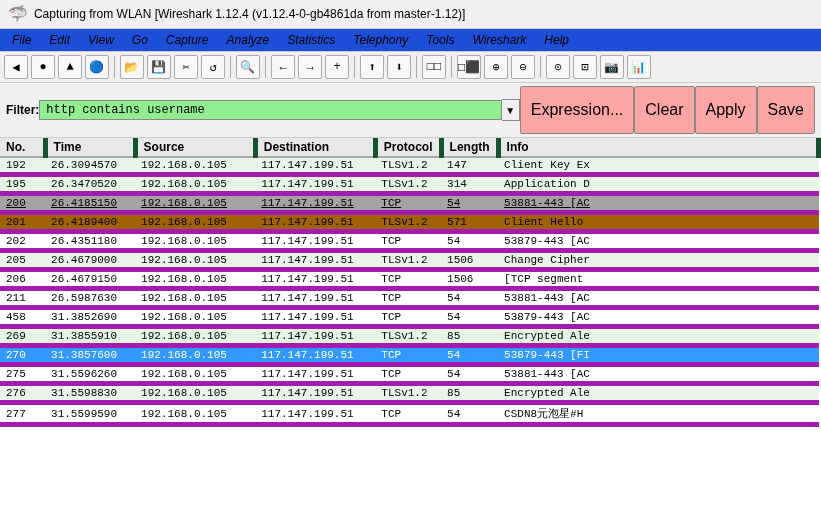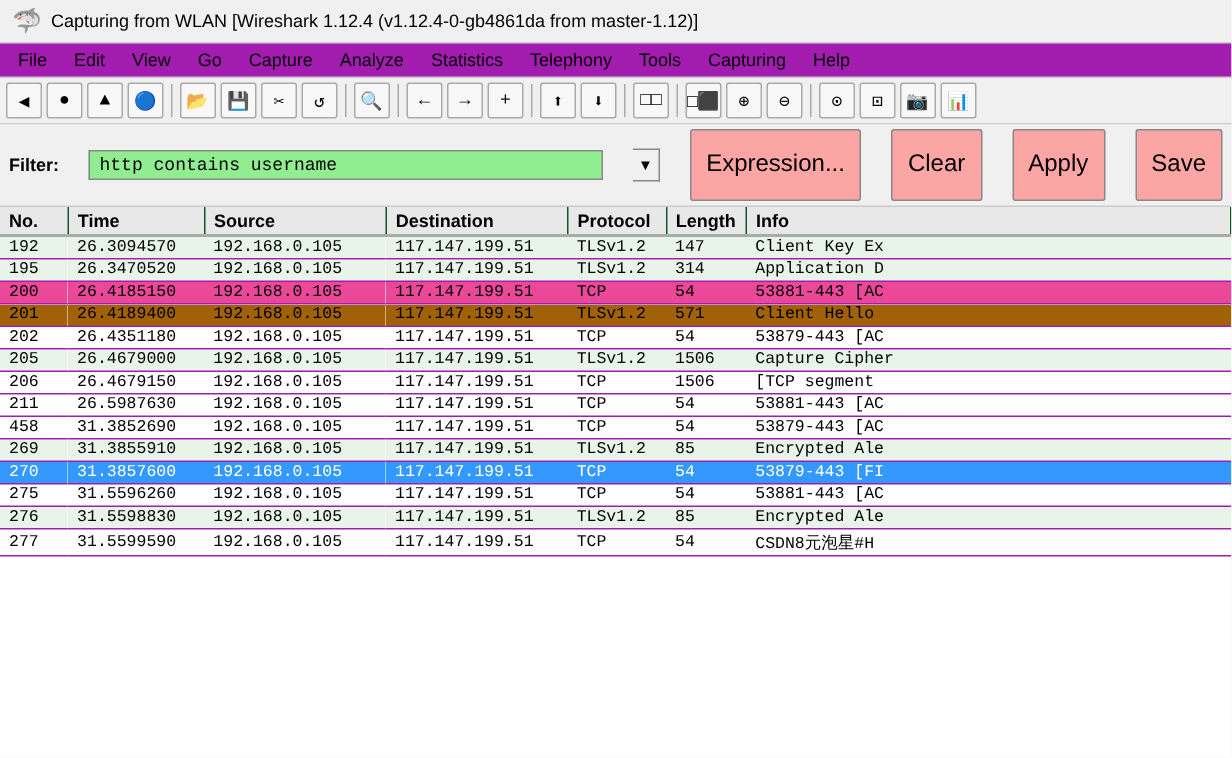--- a/index.html
+++ b/index.html
@@ -10,25 +10,26 @@
       background: #f0f0f0;
       border-bottom: 1px solid #ccc;
       padding: 4px 8px;
       display: flex;
       align-items: center;
       gap: 6px;
     }
 
     
     #menu-bar {
-      background: #a21caf;
+      background: #1d4ed8;
       border-bottom: 1px solid #ccc;
       padding: 2px 4px;
       display: flex;
       gap: 2px;
+      font-style: italic;
     }
     .menu-item {
       padding: 2px 8px;
       font-size: 12px;
       font-family: Arial, sans-serif;
       cursor: pointer;
       color: #000;
     }
 
     
@@ -51,21 +52,21 @@
     }
     .toolbar-separator { width: 1px; height: 22px; background: #aaa; margin: 0 2px; }
 
     
     #filter-bar {
       background: #f0f0f0;
       border-bottom: 1px solid #ccc;
       padding: 3px 6px;
       display: flex;
       align-items: center;
-      gap: 20px;
+      gap: 0;
     }
     #filter-label { font-family: Arial, sans-serif; font-size: 12px; color: #000; font-weight: bold; }
     #filter-input {
       flex: 1;
       background: #90ee90;
       border: 1px solid #888;
       padding: 2px 6px;
       font-family: 'Courier New', monospace;
       font-size: 12px;
       outline: none;
@@ -90,24 +91,24 @@
     thead tr {
       background: #e8e8e8;
       border-bottom: 2px solid #aaa;
     }
     thead th {
       text-align: left;
       padding: 2px 6px;
       font-family: Arial, sans-serif;
       font-size: 12px;
       font-weight: bold;
-      border-right: 1px solid #14532d;
+      border-right: 5px solid #14532d;
       white-space: nowrap;
     }
-    tbody tr { border-bottom: 1px solid #a21caf; }
+    tbody tr { border-bottom: 5px solid #a21caf; }
     tbody td {
       padding: 1px 6px;
       font-size: 11px;
       font-family: 'Courier New', monospace;
       white-space: nowrap;
       overflow: hidden;
       max-width: 0;
     }
     .col-no { width: 45px; }
     .col-time { width: 90px; }
@@ -128,21 +129,21 @@
 <div id="menu-bar">
 <span class="menu-item">File</span>
     <span class="menu-item">Edit</span>
     <span class="menu-item">View</span>
     <span class="menu-item">Go</span>
     <span class="menu-item">Capture</span>
     <span class="menu-item">Analyze</span>
     <span class="menu-item">Statistics</span>
     <span class="menu-item">Telephony</span>
     <span class="menu-item">Tools</span>
-    <span class="menu-item">Capturing</span>
+    <span class="menu-item">Wireshark</span>
     <span class="menu-item">Help</span>
   </div>
 
 <div id="toolbar">
 <div class="toolbar-btn">◀</div>
     <div class="toolbar-btn">●</div>
     <div class="toolbar-btn">▲</div>
     <div class="toolbar-btn">🔵</div>
     <div class="toolbar-separator"></div>
     <div class="toolbar-btn">📂</div>
@@ -206,21 +207,21 @@
         </tr>
         <tr style="background: rgb(232, 244, 232);">
           <td class="col-no">195</td>
           <td class="col-time">26.3470520</td>
           <td class="col-src">192.168.0.105</td>
           <td class="col-dst">117.147.199.51</td>
           <td class="col-proto">TLSv1.2</td>
           <td class="col-len">314</td>
           <td class="col-info">Application D</td>
         </tr>
-        <tr style="background: #ec4899;">
+        <tr style="background: #a3a3a3; text-decoration: underline;">
           <td class="col-no">200</td>
           <td class="col-time">26.4185150</td>
           <td class="col-src">192.168.0.105</td>
           <td class="col-dst">117.147.199.51</td>
           <td class="col-proto">TCP</td>
           <td class="col-len">54</td>
           <td class="col-info">53881-443 [AC</td>
         </tr>
         <tr style="background: #a16207;">
           <td class="col-no">201</td>
@@ -240,21 +241,21 @@
           <td class="col-len">54</td>
           <td class="col-info">53879-443 [AC</td>
         </tr>
         <tr style="background: rgb(232, 244, 232);">
           <td class="col-no">205</td>
           <td class="col-time">26.4679000</td>
           <td class="col-src">192.168.0.105</td>
           <td class="col-dst">117.147.199.51</td>
           <td class="col-proto">TLSv1.2</td>
           <td class="col-len">1506</td>
-          <td class="col-info">Capture Cipher</td>
+          <td class="col-info">Change Cipher</td>
         </tr>
         <tr style="background: rgb(255, 255, 255);">
           <td class="col-no">206</td>
           <td class="col-time">26.4679150</td>
           <td class="col-src">192.168.0.105</td>
           <td class="col-dst">117.147.199.51</td>
           <td class="col-proto">TCP</td>
           <td class="col-len">1506</td>
           <td class="col-info">[TCP segment</td>
         </tr>

